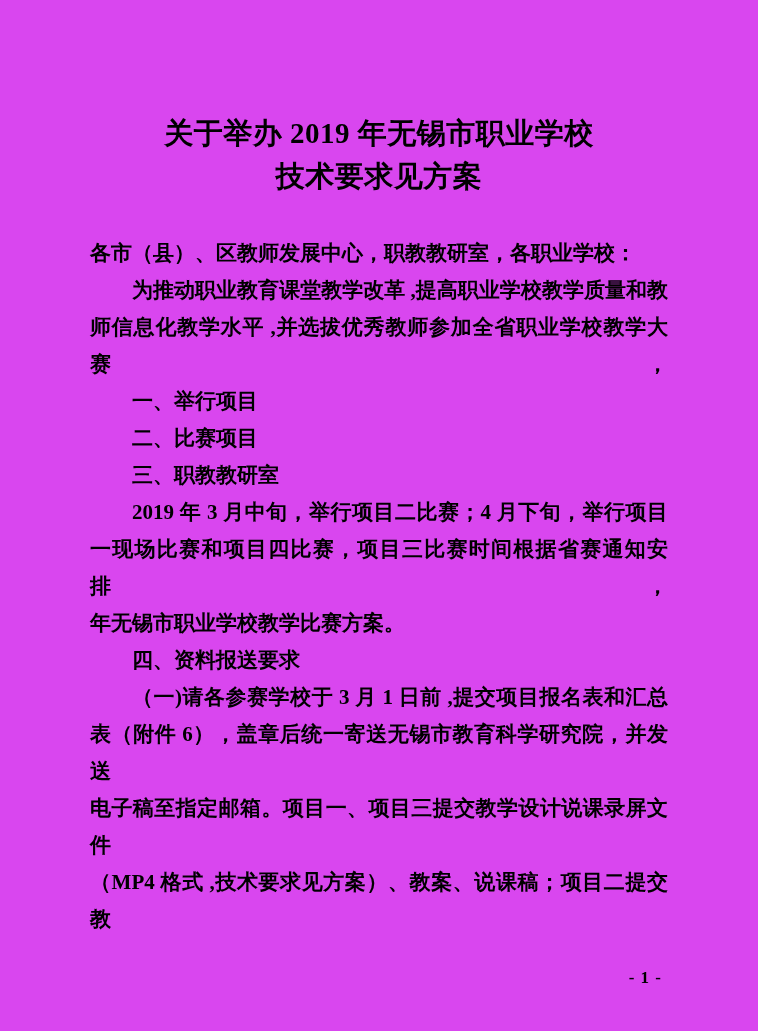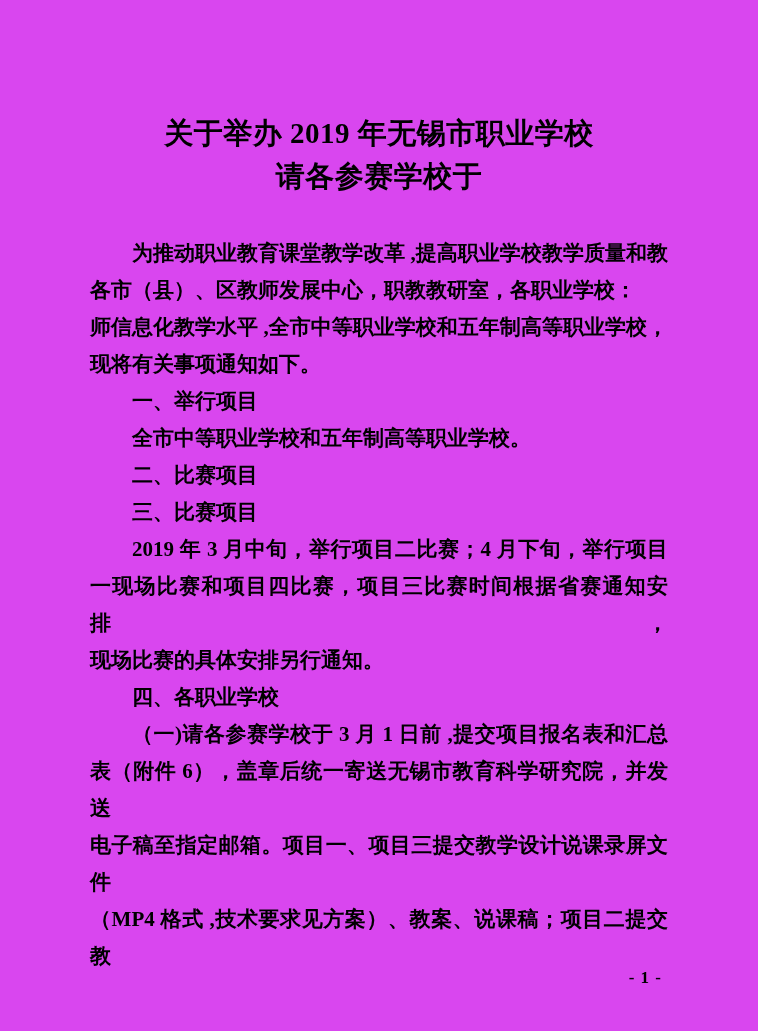--- a/index.html
+++ b/index.html
@@ -51,36 +51,34 @@
     letter-spacing: 1px;
   }
 </style>
 </head>
 <body>
 
 <div class="page">
 
   <div class="doc-title">
     <div>关于举办 2019 年无锡市职业学校</div>
-    <div>请各参赛学校于</div>
+    <div>技术要求见方案</div>
   </div>
 
   <div class="doc-body">
+    <div class="line">各市（县）、区教师发展中心，职教教研室，各职业学校：</div>
     <div class="line indent j">为推动职业教育课堂教学改革 ,提高职业学校教学质量和教</div>
-    <div class="line">各市（县）、区教师发展中心，职教教研室，各职业学校：</div>
-    <div class="line j">师信息化教学水平 ,全市中等职业学校和五年制高等职业学校，</div>
-    <div class="line">现将有关事项通知如下。</div>
+    <div class="line j">师信息化教学水平 ,并选拔优秀教师参加全省职业学校教学大赛，</div>
     <div class="line indent">一、举行项目</div>
-    <div class="line indent">全市中等职业学校和五年制高等职业学校。</div>
     <div class="line indent">二、比赛项目</div>
-    <div class="line indent">三、比赛项目</div>
+    <div class="line indent">三、职教教研室</div>
     <div class="line indent j">2019 年 3 月中旬，举行项目二比赛；4 月下旬，举行项目</div>
     <div class="line j">一现场比赛和项目四比赛，项目三比赛时间根据省赛通知安排，</div>
-    <div class="line">现场比赛的具体安排另行通知。</div>
-    <div class="line indent">四、各职业学校</div>
+    <div class="line">年无锡市职业学校教学比赛方案。</div>
+    <div class="line indent">四、资料报送要求</div>
     <div class="line indent j">（一)请各参赛学校于 3 月 1 日前 ,提交项目报名表和汇总</div>
     <div class="line j">表（附件 6），盖章后统一寄送无锡市教育科学研究院，并发送</div>
     <div class="line j">电子稿至指定邮箱。项目一、项目三提交教学设计说课录屏文件</div>
     <div class="line j">（MP4 格式 ,技术要求见方案）、教案、说课稿；项目二提交教</div>
 
   </div>
 
   <span class="page-number">- 1 -</span>
 
 </div>

